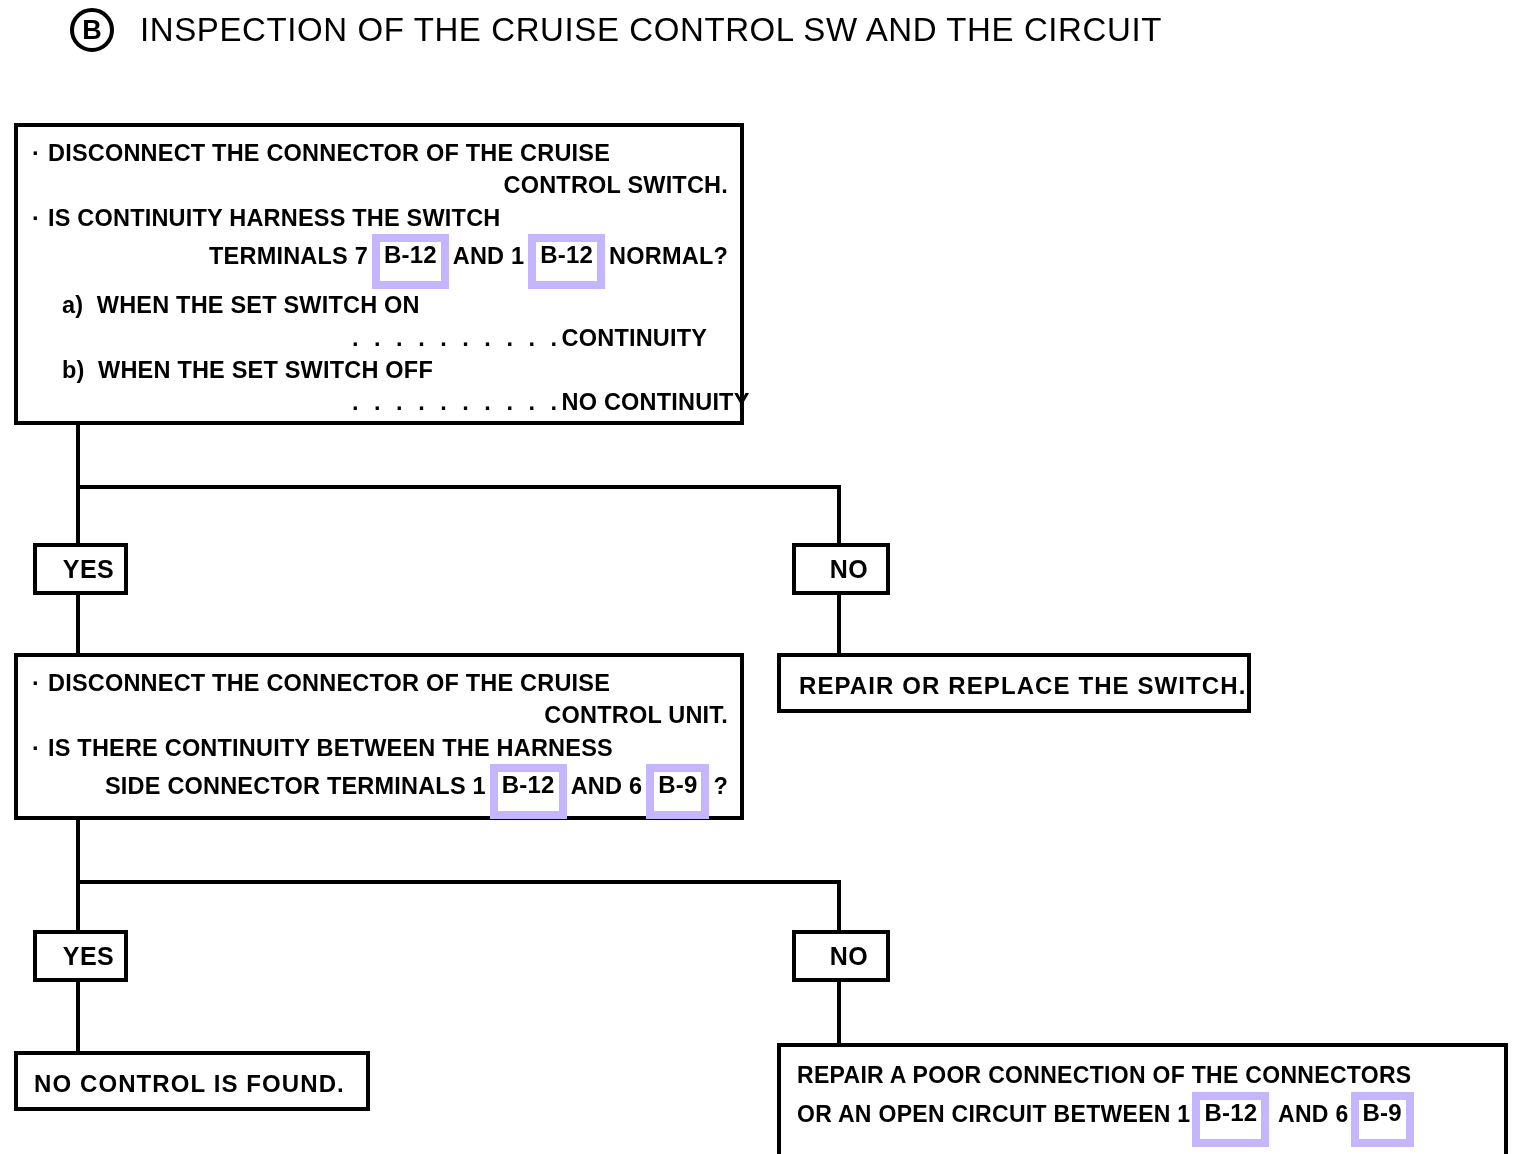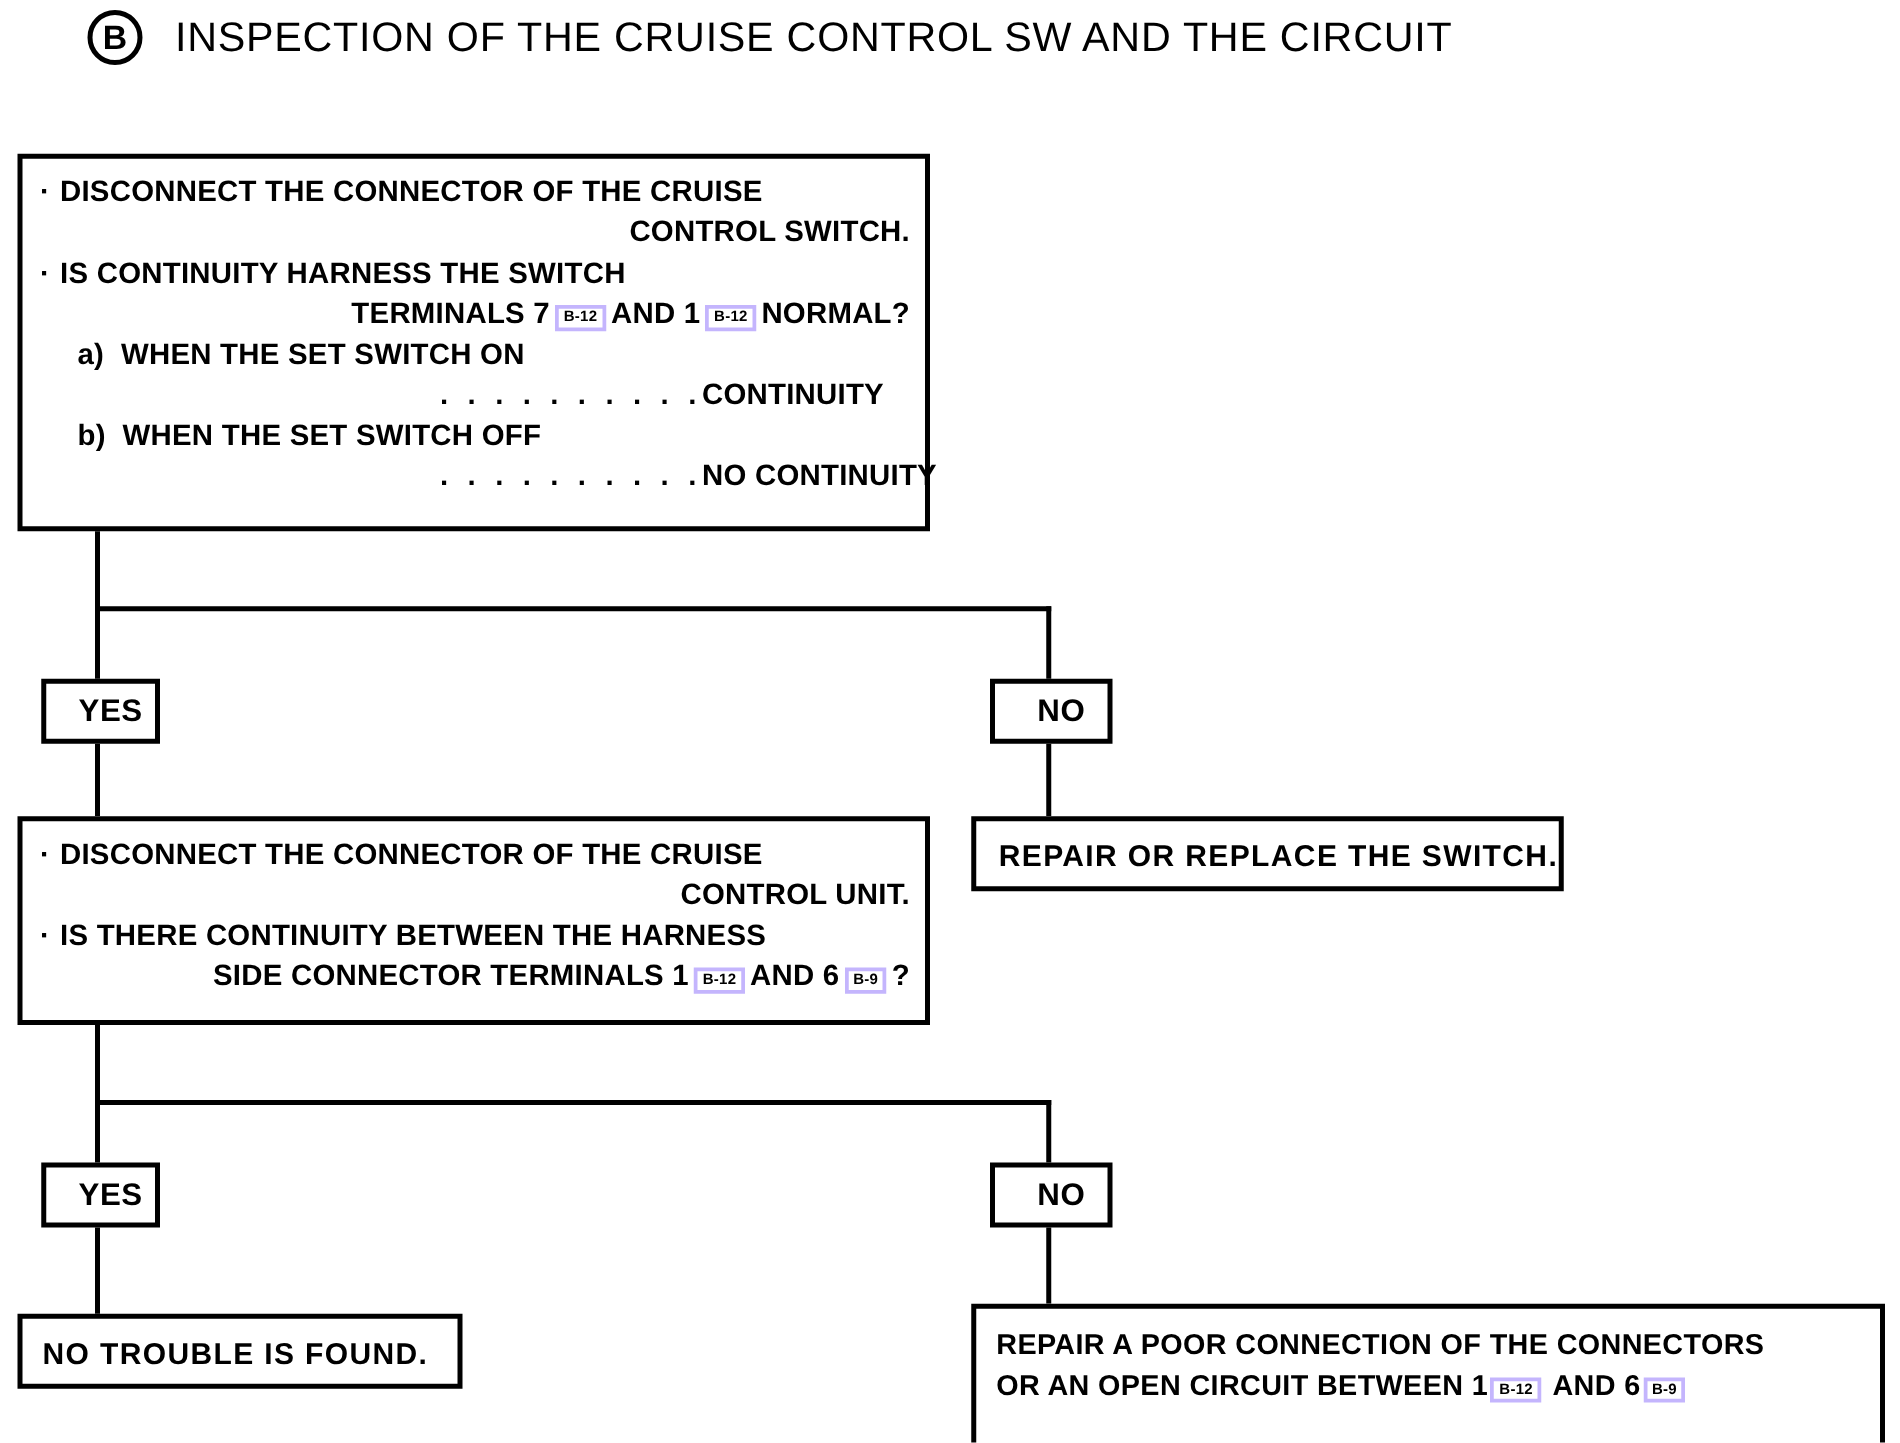--- a/index.html
+++ b/index.html
@@ -88,24 +88,24 @@
     line-height: 1.38;
     white-space: nowrap;
   }
   .indent-1 { padding-left: 16px; text-align: right; }
   .indent-sub { padding-left: 30px; }
   .indent-lead { padding-left: 320px; }
 
   
   .code-tag {
     display: inline-block;
-    border: 3px solid #c4b5fd;
-    padding: 0px 4px 1px 4px;
+    border: 8px solid #c4b5fd;
+    padding: 0px 4px 12px 4px;
     margin: 0 4px;
-    font-size: 12px;
+    font-size: 24px;
     font-weight: bold;
     line-height: 1.12;
     letter-spacing: 0.2px;
     vertical-align: 1px;
     box-sizing: border-box;
   }
   .code-tag.tight { margin: 0 2px; }
 
   
   .chip {
@@ -251,21 +251,21 @@
 
   <div class="chip" style="left:792px; top:930px; width:98px; height:52px;">
     <span>NO</span>
   </div>
 
   <div class="vline" style="left:76px; top:982px; height:71px;"></div>
   <div class="vline" style="left:837px; top:982px; height:61px;"></div>
 
   <div class="box" style="left:14px; top:1051px; width:356px; height:60px;">
     <div style="padding:12px 0 0 16px;">
-      <div class="result-text">NO TROUBLE IS FOUND.</div>
+      <div class="result-text">NO CONTROL IS FOUND.</div>
     </div>
   </div>
 
   <div class="box" style="left:777px; top:1043px; width:731px; height:120px;">
     <div style="padding:12px 0 0 16px;">
       <div class="result-text2">REPAIR A POOR CONNECTION OF THE CONNECTORS</div>
       <div class="result-text2">
         <span>OR AN OPEN CIRCUIT BETWEEN 1</span><span class="code-tag tight">B-12</span>&nbsp;<span>AND 6</span><span class="code-tag tight">B-9</span>
       </div>
     </div>

